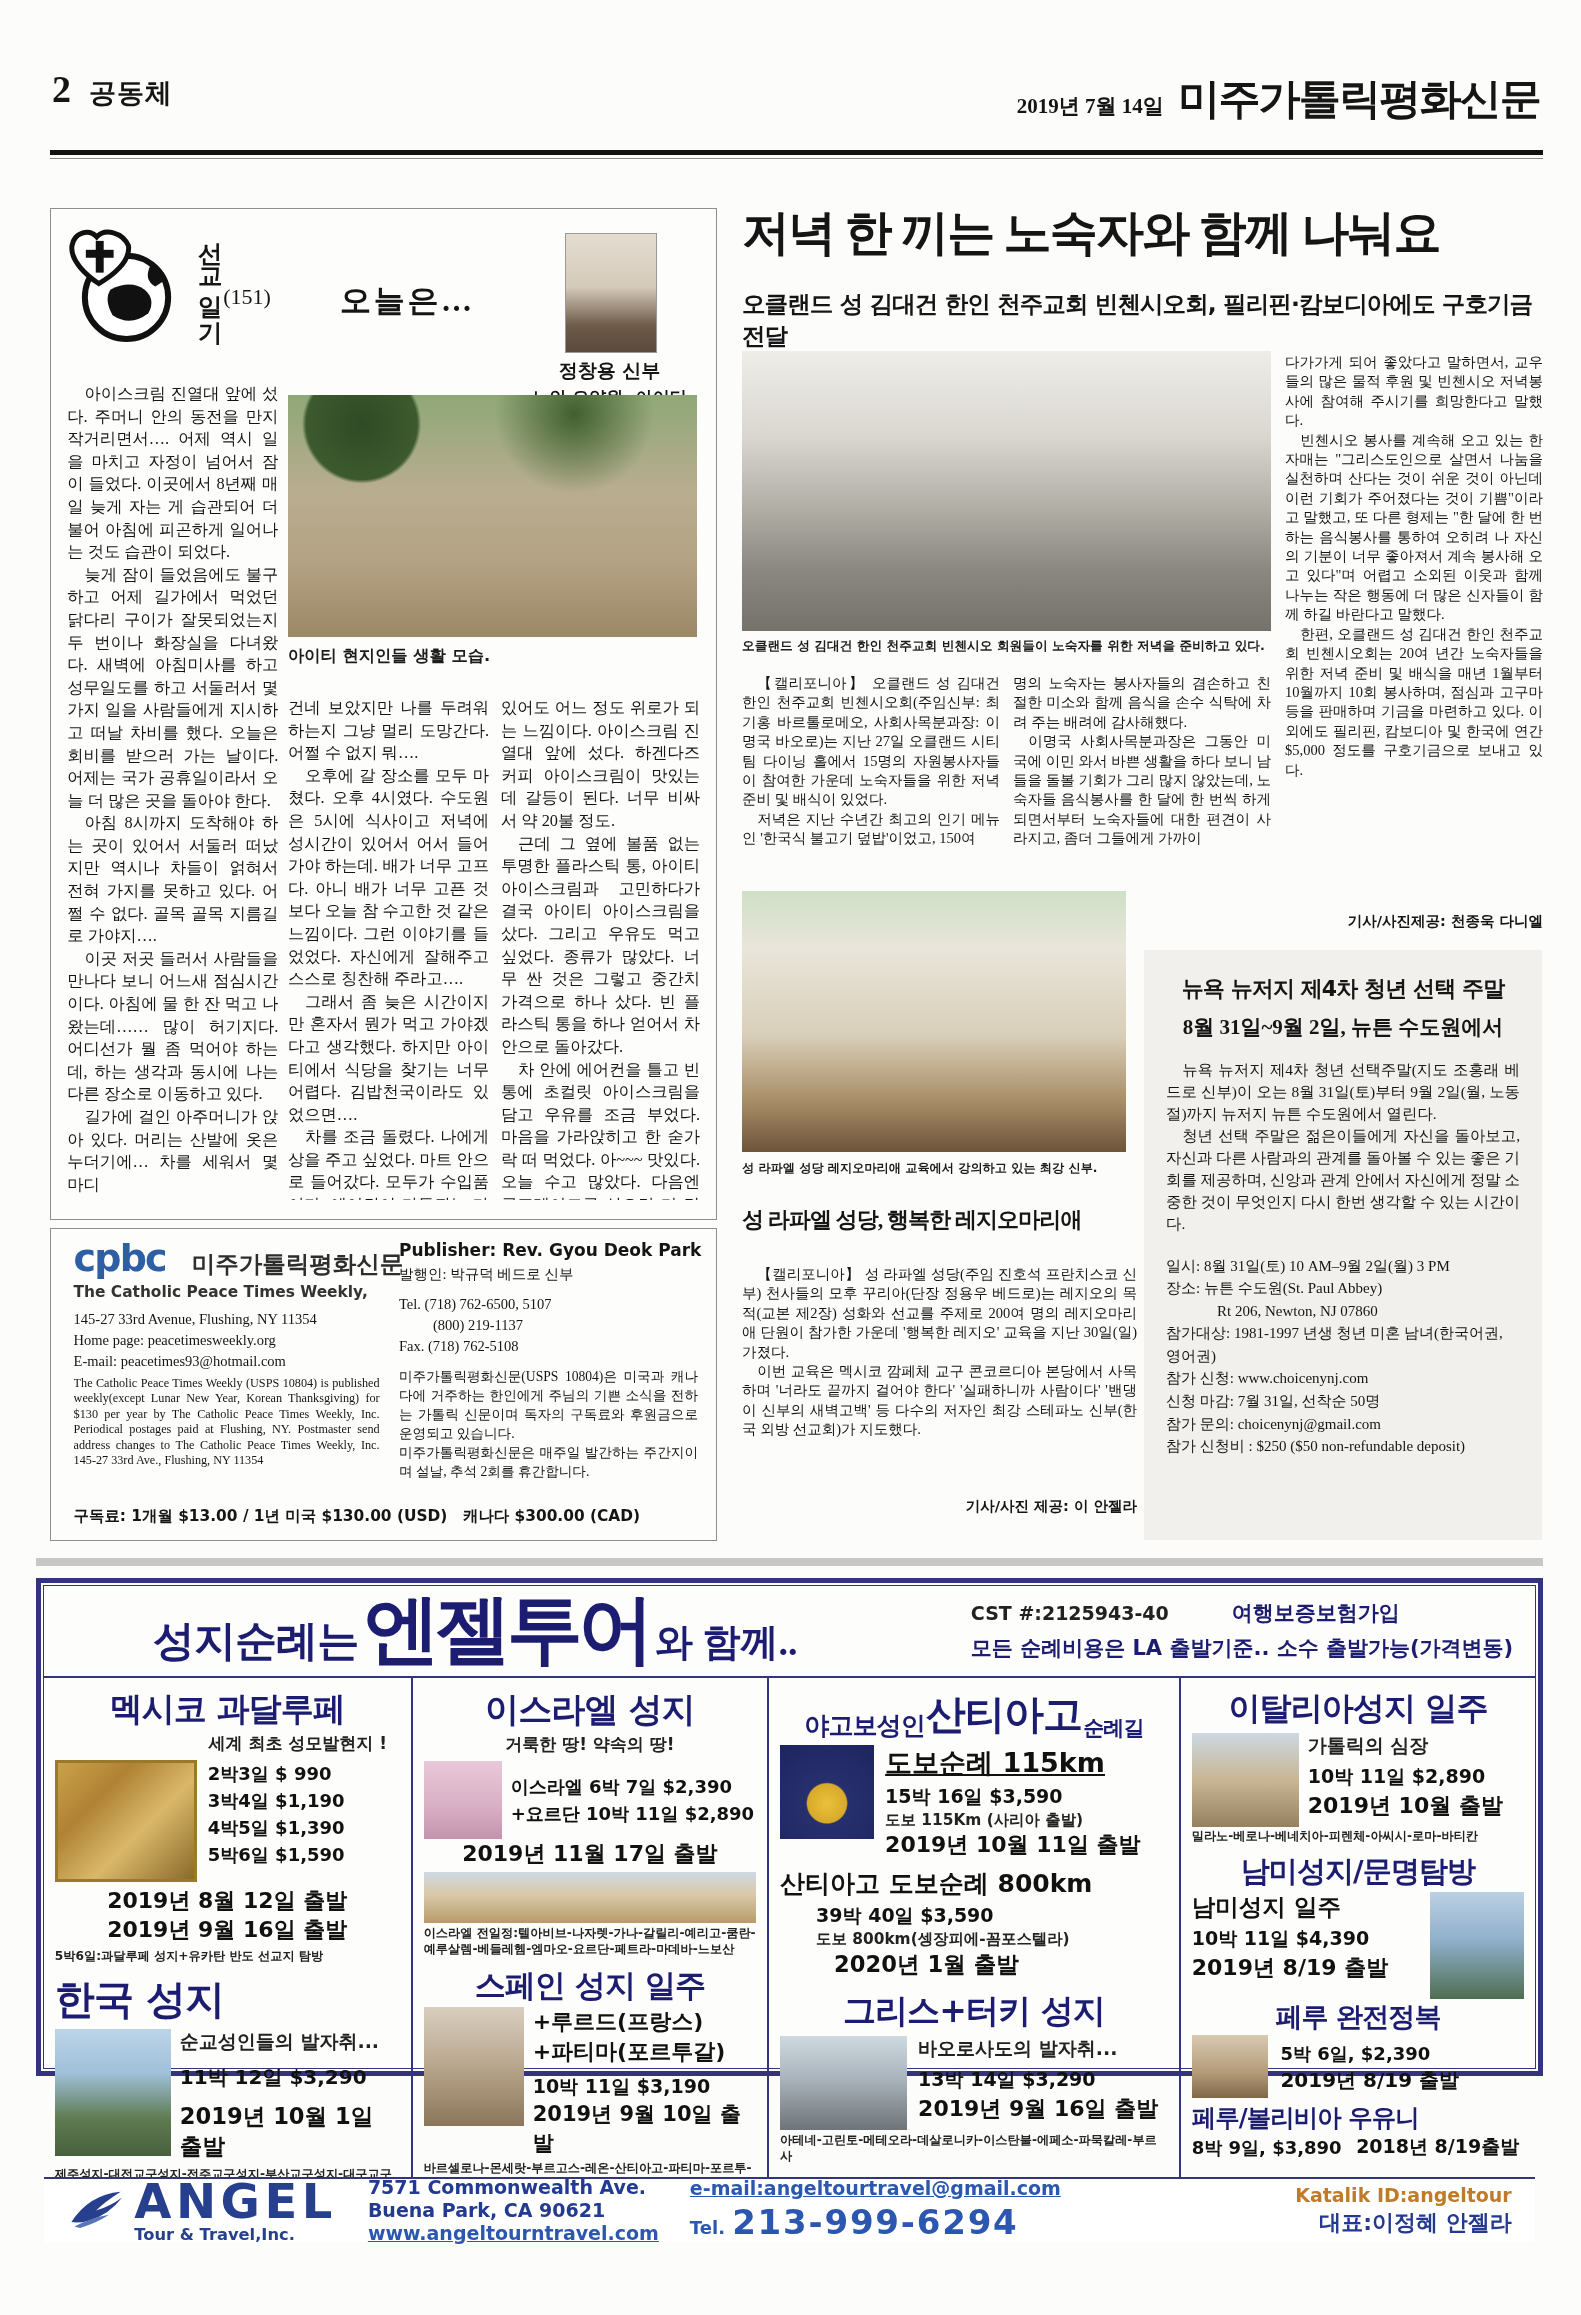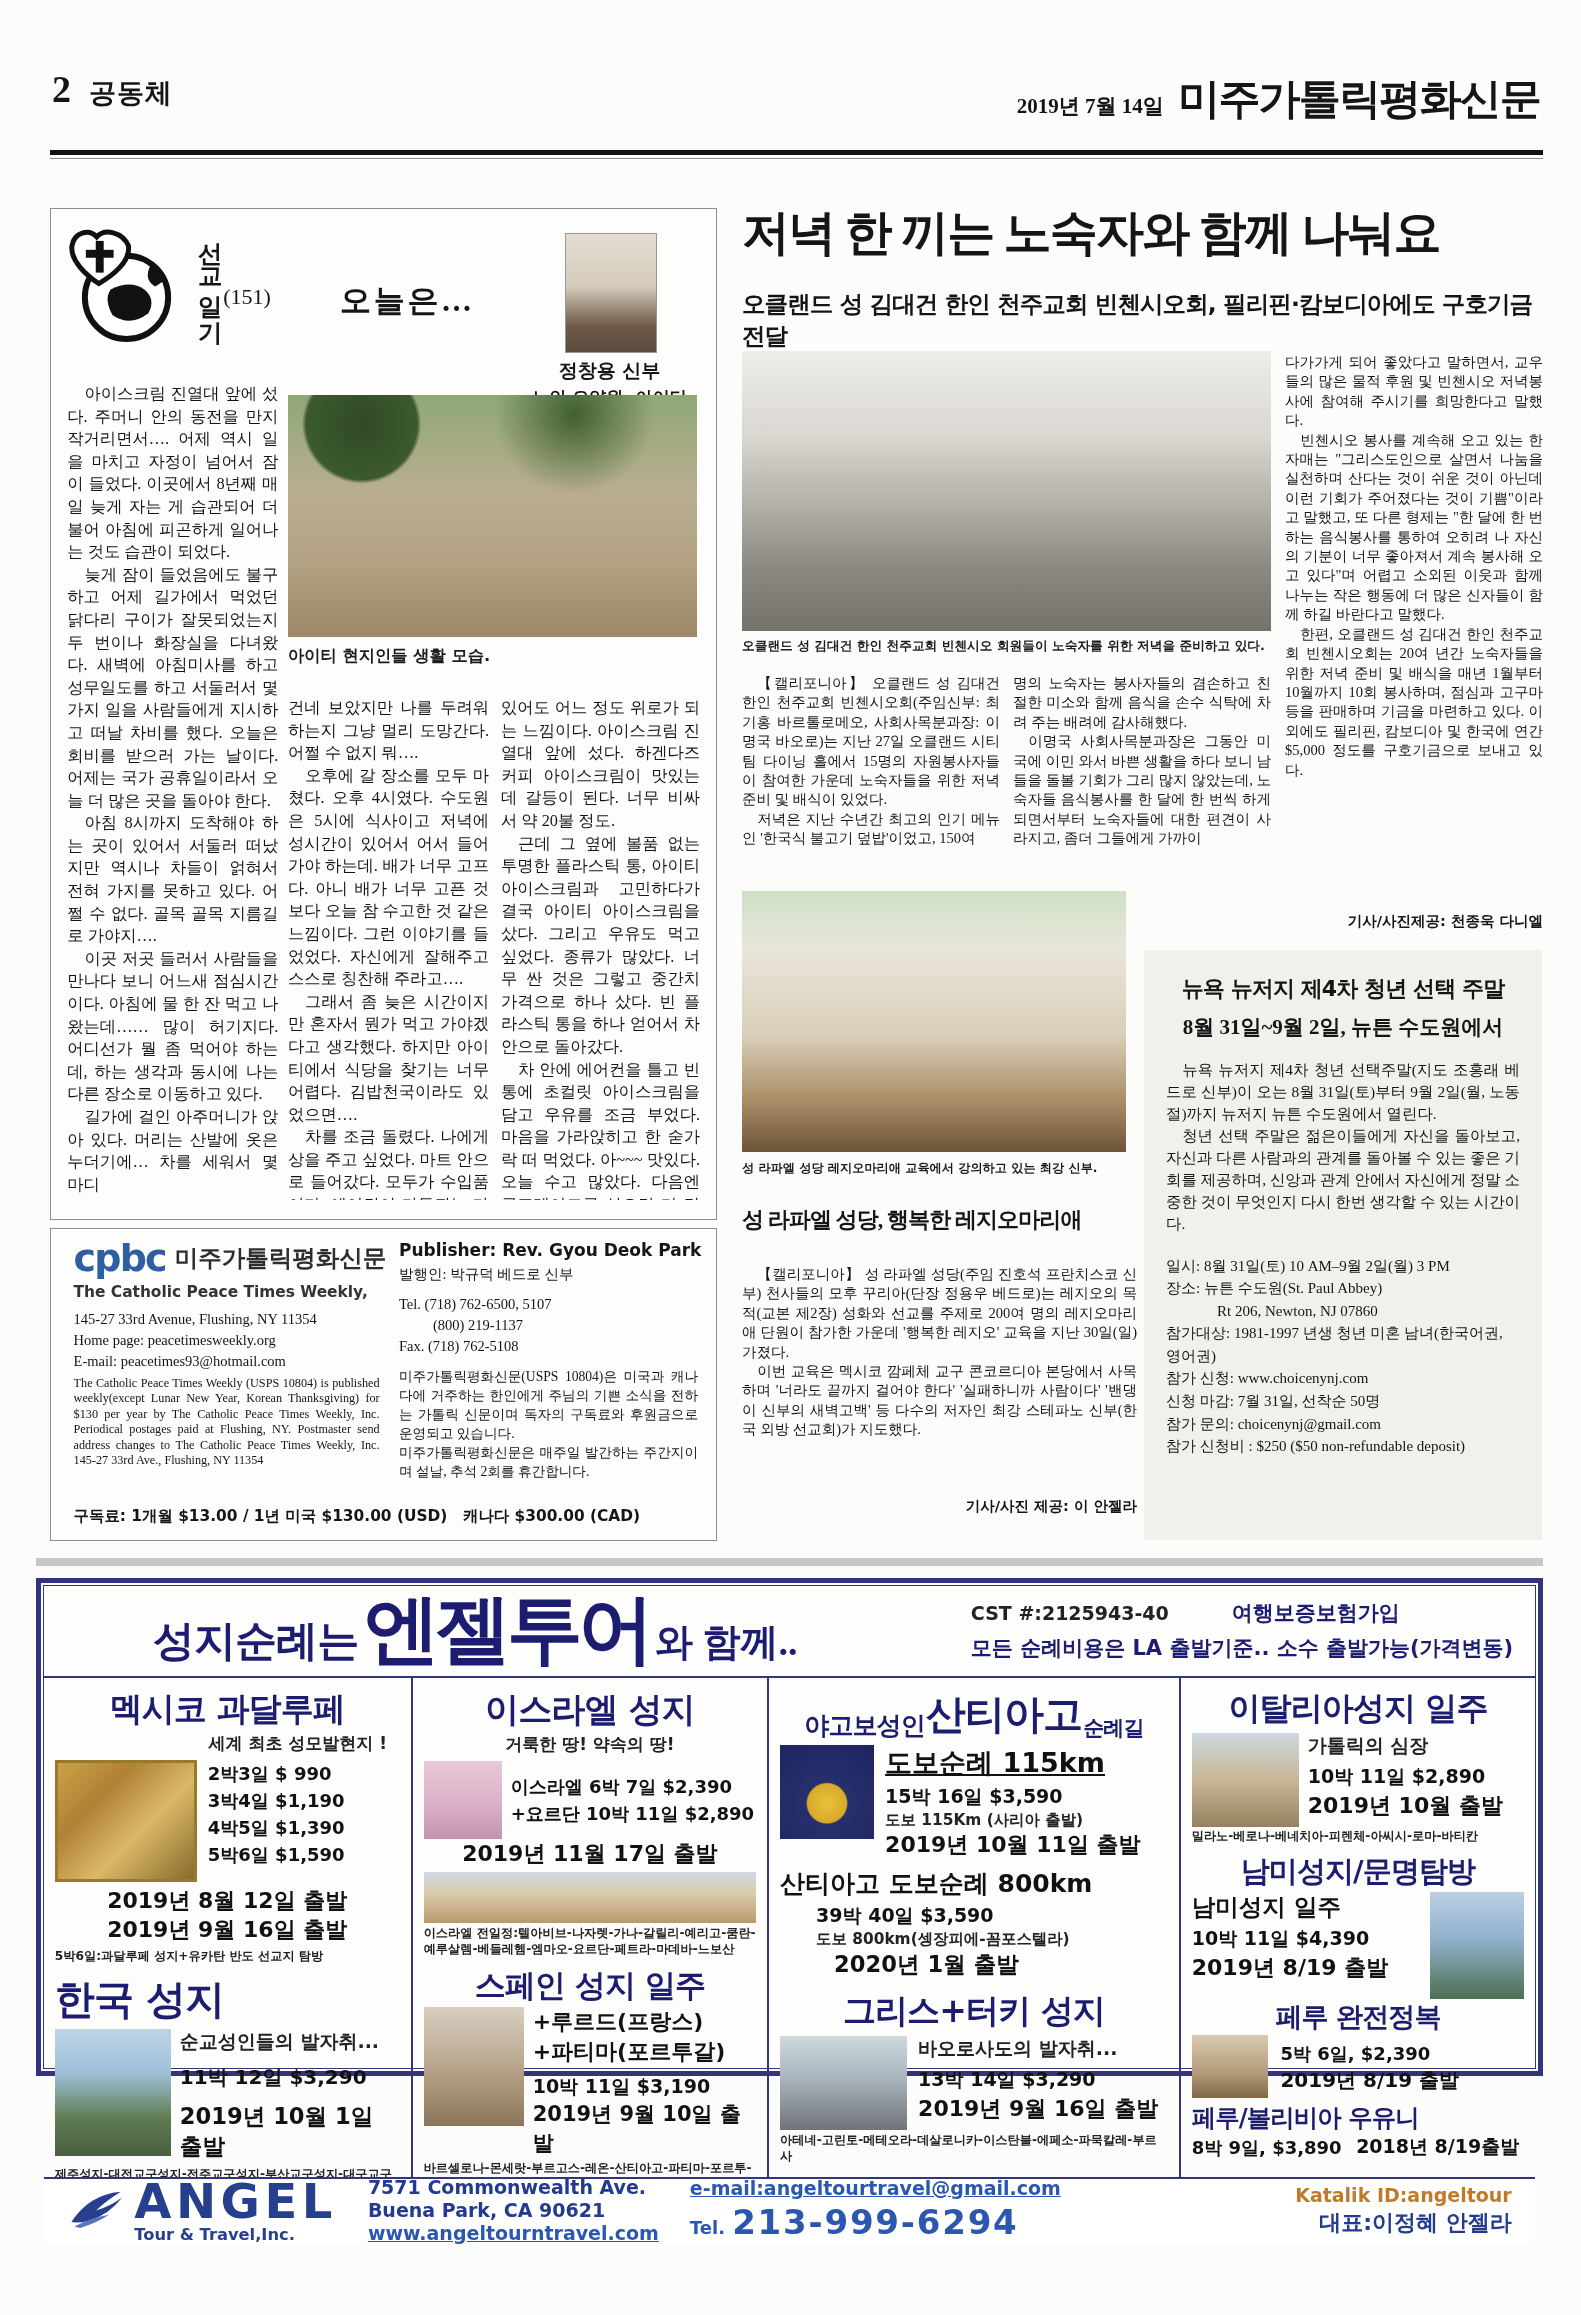--- a/index.html
+++ b/index.html
@@ -103,21 +103,21 @@
     </div>
 
     <div class="abs diary-col" style="left:450px;top:488px;width:199px;height:503px;">
       <p>있어도 어느 정도 위로가 되는 느낌이다. 아이스크림 진열대 앞에 섰다. 하겐다즈 커피 아이스크림이 맛있는데 갈등이 된다. 너무 비싸서 약 20불 정도.</p>
       <p class="bp">근데 그 옆에 볼품 없는 투명한 플라스틱 통, 아이티 아이스크림과 고민하다가 결국 아이티 아이스크림을 샀다. 그리고 우유도 먹고 싶었다. 종류가 많았다. 너무 싼 것은 그렇고 중간치 가격으로 하나 샀다. 빈 플라스틱 통을 하나 얻어서 차 안으로 돌아갔다.</p>
       <p class="bp">차 안에 에어컨을 틀고 빈 통에 초컬릿 아이스크림을 담고 우유를 조금 부었다. 마음을 가라앉히고 한 숟가락 떠 먹었다. 아~~~ 맛있다. 오늘 수고 많았다. 다음엔 콘프레이크를 섞으면 더 맛있을 것 같다</p>
     </div>
   </div>
 
   <div class="abs box" style="left:50px;top:1228px;width:665px;height:311px;">
-    <div class="abs" style="left:22.6px;top:7.2px;display:flex;align-items:center;gap:9px;">
+    <div class="abs" style="left:22.6px;top:7.2px;display:flex;align-items:flex-end;gap:26px;">
       <span class="sans" style="font-size:38px;font-weight:800;color:#2e5fa3;letter-spacing:-1.8px;">cpbc</span>
       <span class="sans" style="font-size:23.5px;font-weight:800;color:#2d2d2d;">미주가톨릭평화신문</span>
     </div>
     <div class="abs sans" style="left:22.6px;top:54px;font-size:15.4px;font-weight:600;color:#333;">The Catholic Peace Times Weekly,</div>
     <div class="abs serif" style="left:22.6px;top:80px;font-size:14.5px;line-height:21px;">
       <div>145-27 33rd Avenue, Flushing, NY 11354</div>
       <div>Home page: peacetimesweekly.org</div>
       <div>E-mail: peacetimes93@hotmail.com</div>
     </div>
     <div class="abs serif jt" style="left:22.6px;top:147px;width:306px;font-size:12.2px;line-height:15.4px;overflow:hidden;height:123px;">The Catholic Peace Times Weekly (USPS 10804) is published weekly(except Lunar New Year, Korean Thanksgiving) for $130 per year by The Catholic Peace Times Weekly, Inc. Periodical postages paid at Flushing, NY. Postmaster send address changes to The Catholic Peace Times Weekly, Inc. 145-27 33rd Ave., Flushing, NY 11354</div>

